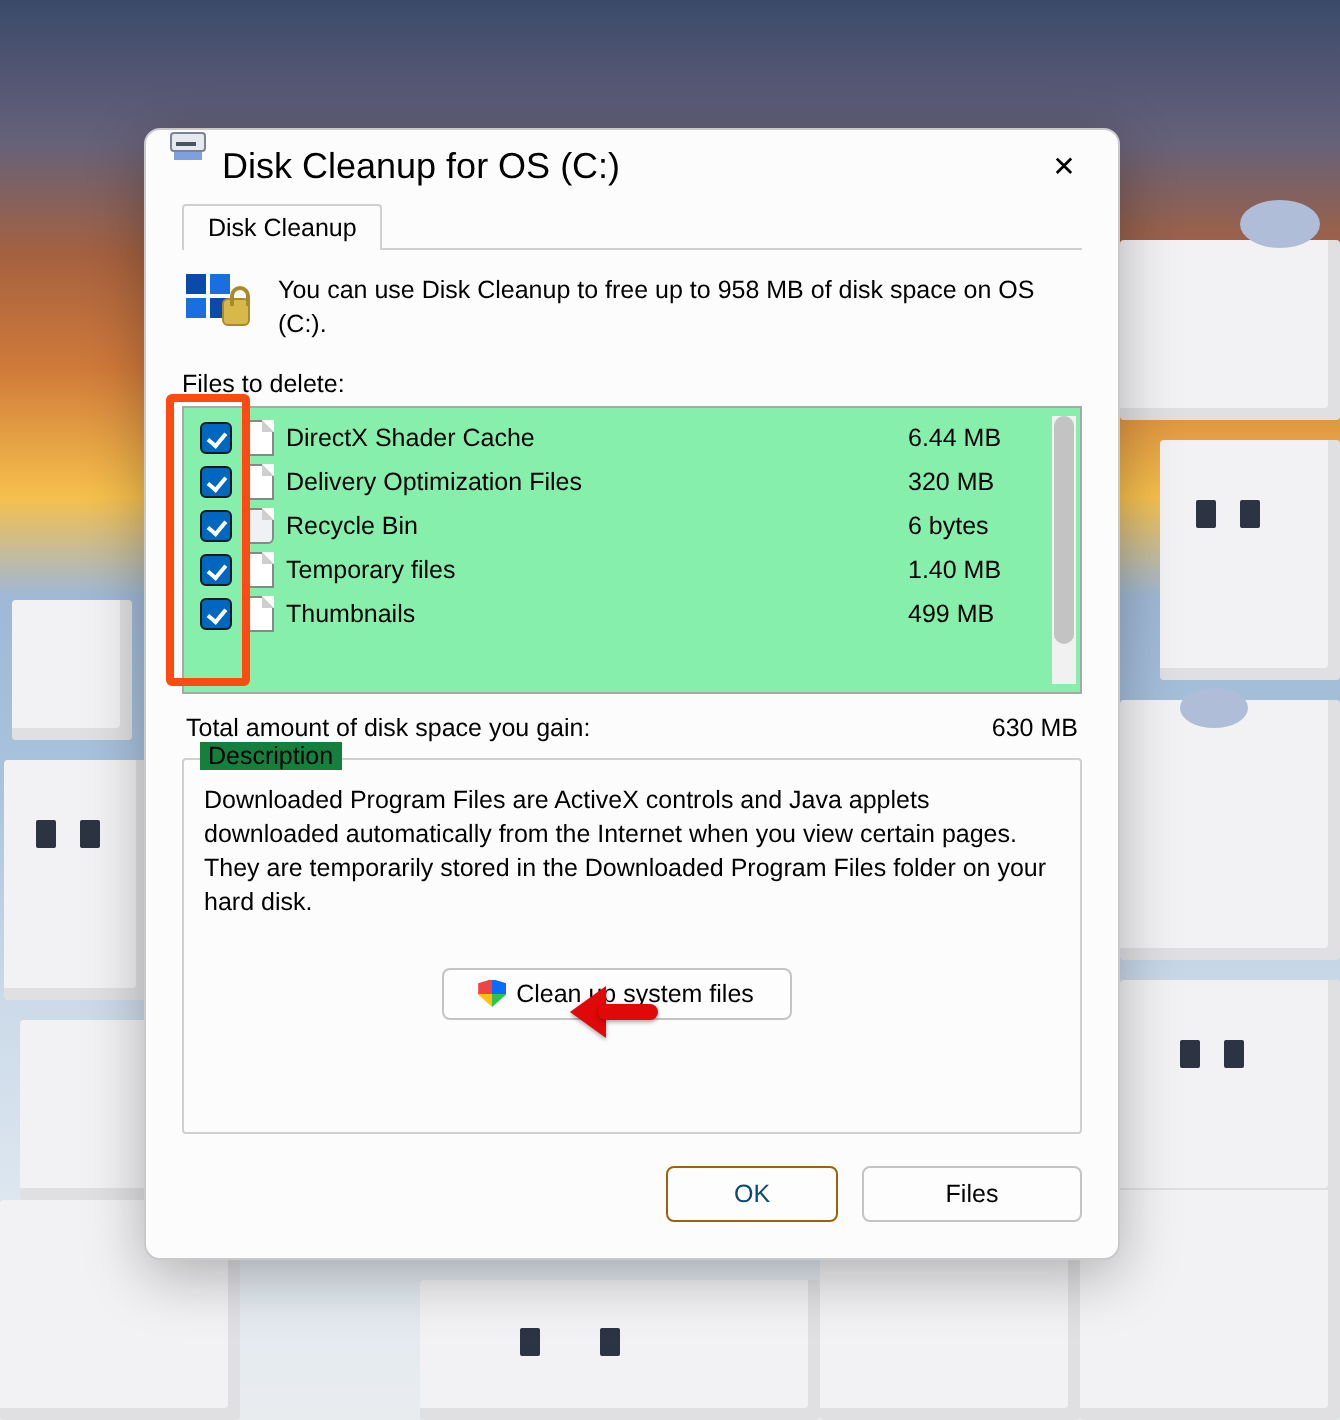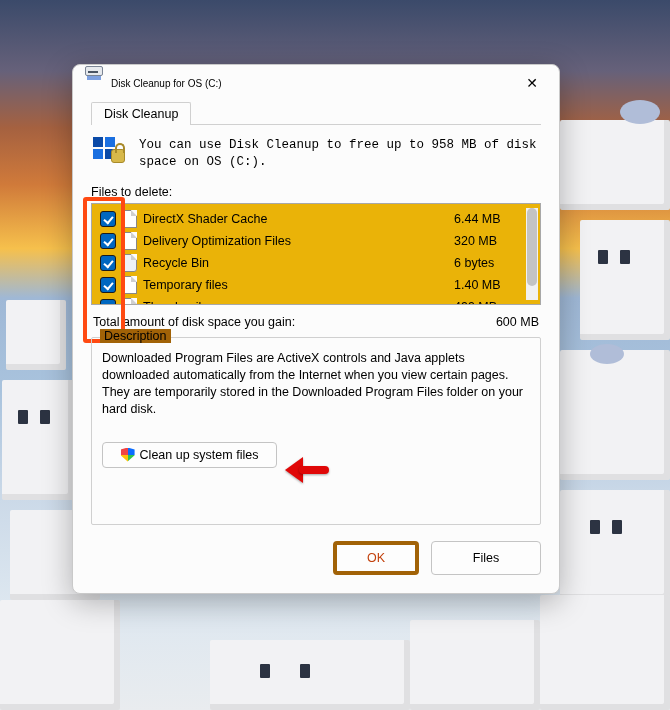--- a/index.html
+++ b/index.html
@@ -33,21 +33,21 @@
   .titlebar {
     display:flex; align-items:center;
     padding:6px 10px 4px 12px;
     height:34px;
   }
   .titlebar .icon { width:18px; height:18px; margin-right:8px; position:relative; }
   .dsk-icon { position:relative; width:18px; height:14px; top:2px; }
   .dsk-icon .disk { position:absolute; bottom:0; left:0; width:18px; height:10px; background:#e6e9ed; border:1px solid #7a8494; border-radius:2px; }
   .dsk-icon .slot { position:absolute; bottom:3px; left:3px; width:10px; height:2px; background:#4a5463; }
   .dsk-icon .brush { position:absolute; top:-3px; left:2px; width:14px; height:7px; background:#7da0e0; border-radius:2px 2px 0 0; }
-  .titlebar .title { font-size:10px; flex:1; }
+  .titlebar .title { font-size:18px; flex:1; }
   .close-btn {
     width:34px; height:28px;
     display:flex; align-items:center; justify-content:center;
     border-radius:4px;
   }
   .close-x { font-size:14px; line-height:1; }
   .body { padding:0 18px; }
   
   .tabstrip { display:flex; border-bottom:1px solid #d0d0d0; margin-top:2px;align-items:center; }
   .tab {
@@ -62,28 +62,28 @@
   .intro {
     display:flex; gap:12px;
     padding:12px 2px 8px 2px;
   }
   .intro .sicon { width:34px; height:34px; position:relative; flex:0 0 34px; }
   .sicon .sq { position:absolute; width:10px; height:10px; background:#0a4aa8; }
   .sicon .sq.a{top:0;left:0} .sicon .sq.b{top:0;left:12px;background:#1a6fe0}
   .sicon .sq.c{top:12px;left:0;background:#1a6fe0} .sicon .sq.d{top:12px;left:12px}
   .sicon .lk { position:absolute; top:12px; left:18px; width:14px; height:14px; border-radius:3px; background:#d7b84a; border:1px solid #a88a2a; }
   .sicon .lk::before{content:"";position:absolute;top:-7px;left:3px;width:6px;height:8px;border:2px solid #a88a2a;border-bottom:none;border-radius:6px 6px 0 0;}
-  .intro-text { font-size:12.5px; line-height:1.35;font-family:Liberation Mono, monospace; }
+  .intro-text { font-size:12.5px; line-height:1.35; }
   .files-label { margin:6px 0 4px 0; }
   
   .filelist-wrap { position:relative; }
   .filelist {
     border:1px solid #a8a8a8;
-    background:#eab308;
-    height:102px;
+    background:#86efac;
+    height:144px;
     overflow:hidden;
     position:relative;
   }
   .filelist-inner { padding:4px 14px 4px 4px; }
   .row {
     display:flex; align-items:center;
     padding:2px 2px 2px 4px;
     gap:6px;
     font-size:12.5px;
   }
@@ -131,40 +131,40 @@
   
   .fs {
     border:1px solid #d0d0d0;
     border-radius:2px;
     padding:8px 10px 56px 10px;
     position:relative;
     margin-top:4px;
   }
   .fs .legend {
     position:absolute; top:-9px; left:8px;
-    background:#a16207; padding:0 4px;
+    background:#15803d; padding:0 4px;
     font-size:12.5px;
   }
   .fs p { margin:4px 0 0 0; line-height:1.35; }
   .fs-buttons {
-    display:flex; gap:10px; justify-content:flex-start;
+    display:flex; gap:10px; justify-content:center;
     margin:24px 16px 0 0;
   }
   .wbtn {
     border:1px solid #c4c4c4;
     background:#fdfdfd;
     border-radius:4px;
     text-align:center;
     font-size:12.5px;
     padding:5px 8px;
     min-width:110px;
     display:inline-flex; align-items:center; justify-content:center; gap:5px;
     cursor:pointer;
   }
-  .wbtn.primary { border:4px solid #a16207; color:#c2410c; padding:6px 8px; min-width:86px;}
+  .wbtn.primary { border:1px solid #a16207; color:#0c4a6e; padding:6px 8px; min-width:86px;}
   .shield {
     width:14px; height:14px; position:relative; display:inline-block;
   }
   .shield::before{
     content:""; position:absolute; inset:0;
     background:conic-gradient(#0a6cff 0 25%,#2fc44c 0 50%,#ffc107 0 75%,#ef4444 0 100%);
     clip-path:polygon(50% 0,100% 15%,100% 55%,50% 100%,0 55%,0 15%);
   }
   
   .arrow {
@@ -274,21 +274,21 @@
         </div>
         <div class="scrollbar">
             <div class="thumb"></div>
           </div>
       </div>
       <div class="hl-col"></div>
     </div>
 
     <div class="total">
       <span class="lbl">Total amount of disk space you gain:</span>
-      <span>600 MB</span>
+      <span>630 MB</span>
     </div>
 
     <div class="fs">
       <span class="legend">Description</span>
       <p>Downloaded Program Files are ActiveX controls and Java applets downloaded automatically from the Internet when you view certain pages. They are temporarily stored in the Downloaded Program Files folder on your hard disk.</p>
       <div class="fs-buttons">
         <span class="wbtn" style="min-width:175px">
           <span class="shield"></span>
           <span>Clean up system files</span>
         </span>

